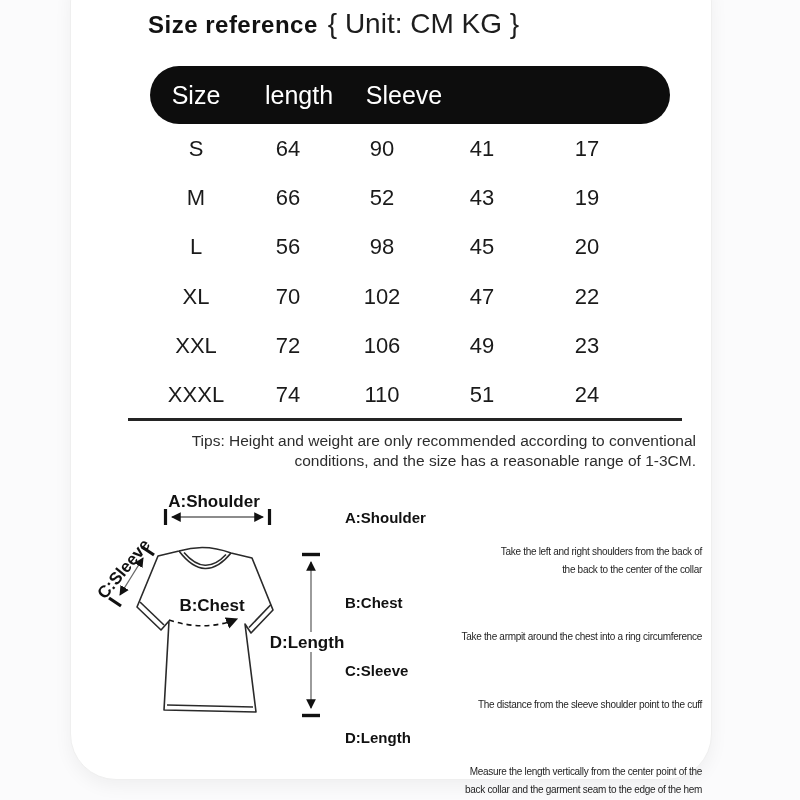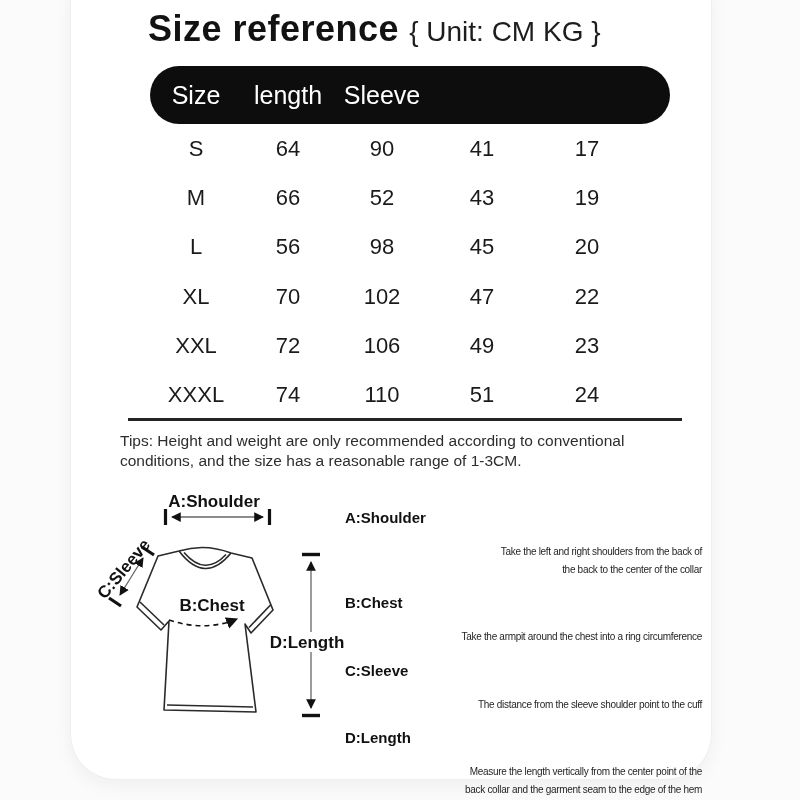--- a/index.html
+++ b/index.html
@@ -10,39 +10,39 @@
     color:#161616;
     overflow:hidden;
   }
   .page{position:relative;width:800px;height:800px;overflow:hidden;}
   .card{
     position:absolute;left:70px;top:-44px;width:640px;height:822px;
     background:#ffffff;border:1px solid #efefef;border-radius:46px;
     box-shadow:0 6px 18px rgba(0,0,0,.05);
   }
   .title-row{position:absolute;left:148px;top:8px;display:flex;align-items:baseline;white-space:nowrap;}
-  .title-row h1{margin:0;font-size:36px;font-weight:700;letter-spacing:.5px;color:#121212;}
+  .title-row h1{margin:0;font-size:24px;font-weight:700;letter-spacing:.5px;color:#121212;}
   .unit-note{margin-left:10px;font-size:28px;font-weight:400;color:#1d1d1d;}
 
   .tbl-head{
     position:absolute;left:150px;top:66px;width:520px;height:58px;
     background:#0d0d0d;border-radius:29px;
   }
   .grid5{display:grid;grid-template-columns:92px 92px 96px 104px 106px;width:490px;}
-  .tbl-head .grid5{height:58px;}
+  .tbl-head .grid5{height:58px;gap:11px;}
   .tbl-head .cell{display:flex;align-items:center;justify-content:center;color:#fff;font-size:25px;}
   .tbl-body{position:absolute;left:150px;top:124px;width:490px;}
   .tbl-row{height:49.3px;}
   .tbl-row .cell{display:flex;align-items:center;justify-content:center;font-size:22px;color:#1a1a1a;}
   .divider{position:absolute;left:128px;top:418px;width:554px;height:3px;background:#242424;}
 
   .tips{
     position:absolute;left:120px;top:431px;width:576px;
     font-size:15.5px;line-height:19.5px;color:#2d2d2d;
-    text-align:left;white-space:pre-line;
+    text-align:right;white-space:pre-line;
   }
 
   .diagram{position:absolute;left:80px;top:480px;}
   svg text{font-family:"Liberation Sans","DejaVu Sans",sans-serif;}
   .dlabel{font-size:17px;font-weight:700;fill:#111;}
 
   .guide{position:absolute;left:345px;top:508px;width:372px;}
   .guide-item{margin-bottom:11px;}
   .guide-item h3{margin:0;font-size:15px;line-height:20px;font-weight:700;color:#111;}
   .guide-item p{margin:15px;font-size:10px;line-height:17.5px;letter-spacing:-0.3px;color:#1f1f1f;white-space:pre-line;text-align:right;}

